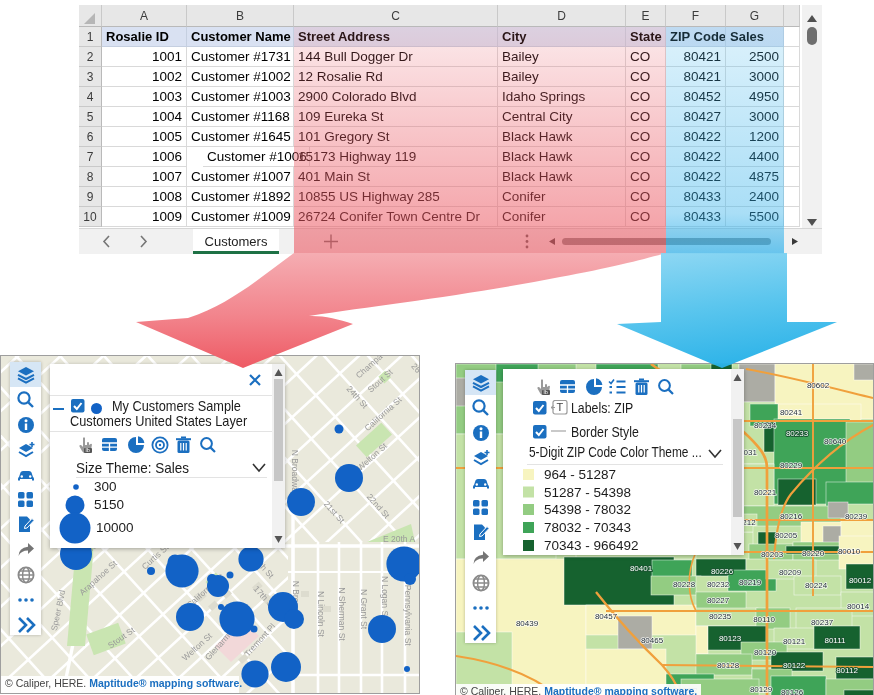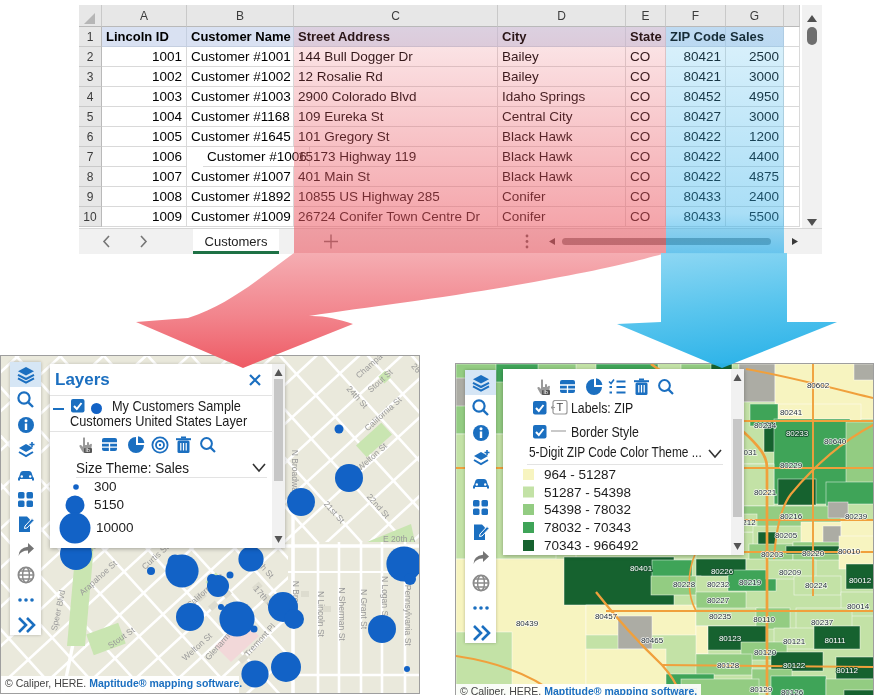--- a/index.html
+++ b/index.html
@@ -45,31 +45,31 @@
       <div class="colhead" style="left:215px;width:204px;">C</div>
       <div class="colhead" style="left:419px;width:128px;">D</div>
       <div class="colhead" style="left:547px;width:40px;">E</div>
       <div class="colhead" style="left:587px;width:60px;">F</div>
       <div class="colhead" style="left:647px;width:58px;">G</div>
       <div class="colhead" style="left:705px;width:16px;"></div>
       <div class="colhead" style="left:0;width:23px;"><svg width="12" height="12" style="margin-top:8px">
           <polygon points="11,0 11,11 0,11" fill="#B6B6B6"></polygon>
         </svg></div>
       <div class="rowhead" style="top:22px;height:20px;line-height:20px;">1</div>
-      <div class="cell hdr" style="left:23px;top:22px;width:85px;height:20px;">Lincoln ID</div>
+      <div class="cell hdr" style="left:23px;top:22px;width:85px;height:20px;">Rosalie ID</div>
       <div class="cell hdr" style="left:108px;top:22px;width:107px;height:20px;">Customer Name</div>
       <div class="cell hdr" style="left:215px;top:22px;width:204px;height:20px;">Street Address</div>
       <div class="cell hdr" style="left:419px;top:22px;width:128px;height:20px;">City</div>
       <div class="cell hdr" style="left:547px;top:22px;width:40px;height:20px;">State</div>
       <div class="cell hdr" style="left:587px;top:22px;width:60px;height:20px;">ZIP Code</div>
       <div class="cell hdr" style="left:647px;top:22px;width:58px;height:20px;">Sales</div>
       <div class="cell" style="left:705px;top:22px;width:16px;height:20px;"></div>
       <div class="rowhead" style="top:42px;height:20px;line-height:20px;">2</div>
       <div class="cell num" style="left:23px;top:42px;width:85px;height:20px;">1001</div>
-      <div class="cell" style="left:108px;top:42px;width:107px;height:20px;">Customer #1001</div>
+      <div class="cell" style="left:108px;top:42px;width:107px;height:20px;">Customer #1731</div>
       <div class="cell" style="left:215px;top:42px;width:204px;height:20px;">144 Bull Dogger Dr</div>
       <div class="cell" style="left:419px;top:42px;width:128px;height:20px;">Bailey</div>
       <div class="cell" style="left:547px;top:42px;width:40px;height:20px;">CO</div>
       <div class="cell num" style="left:587px;top:42px;width:60px;height:20px;">80421</div>
       <div class="cell num" style="left:647px;top:42px;width:58px;height:20px;">2500</div>
       <div class="cell" style="left:705px;top:42px;width:16px;height:20px;"></div>
       <div class="rowhead" style="top:62px;height:20px;line-height:20px;">3</div>
       <div class="cell num" style="left:23px;top:62px;width:85px;height:20px;">1002</div>
       <div class="cell" style="left:108px;top:62px;width:107px;height:20px;">Customer #1002</div>
       <div class="cell" style="left:215px;top:62px;width:204px;height:20px;">12 Rosalie Rd</div>
@@ -399,21 +399,20 @@
             <circle cx="15" cy="3" r="1.8" fill="#1B6FC0"></circle>
           </svg>
         </div>
         <div class="tbi">
           <svg width="20" height="18" viewBox="0 0 20 18">
             <path d="M3 2 L10 9 L3 16 M11 2 L18 9 L11 16" stroke="#1B6FC0" stroke-width="2.6" fill="none"></path>
           </svg>
         </div>
       </div>
   <div class="panel" id="lpanel" style="left:49px;top:8px;width:235px;height:184px;">
-    <div class="abs" style="left:5px;top:4px;width:218px;height:24px;color:#1B6FC0;font-size:17px;font-weight:bold;line-height:24px;">Layers</div>
     <svg class="abs" style="left:198px;top:9px;" width="14" height="14">
           <path d="M2,2 L12,12 M12,2 L2,12" stroke="#1B6FC0" stroke-width="2.2"></path>
         </svg>
     <div class="abs" style="left:0;top:31px;width:222px;border-top:1px solid #e3e3e3;"></div>
     <div class="abs" style="left:3px;top:44px;width:11px;border-top:2px solid #1B6FC0;"></div>
     <svg class="abs" style="left:21px;top:35px;" width="14" height="14">
           <rect width="13.5" height="13.5" rx="2" fill="#1B6FC0"></rect>
           <path d="M3,7 L5.8,10 L10.5,4" stroke="#fff" stroke-width="2" fill="none"></path>
         </svg>
     <svg class="abs" style="left:41px;top:39px;" width="12" height="12">

